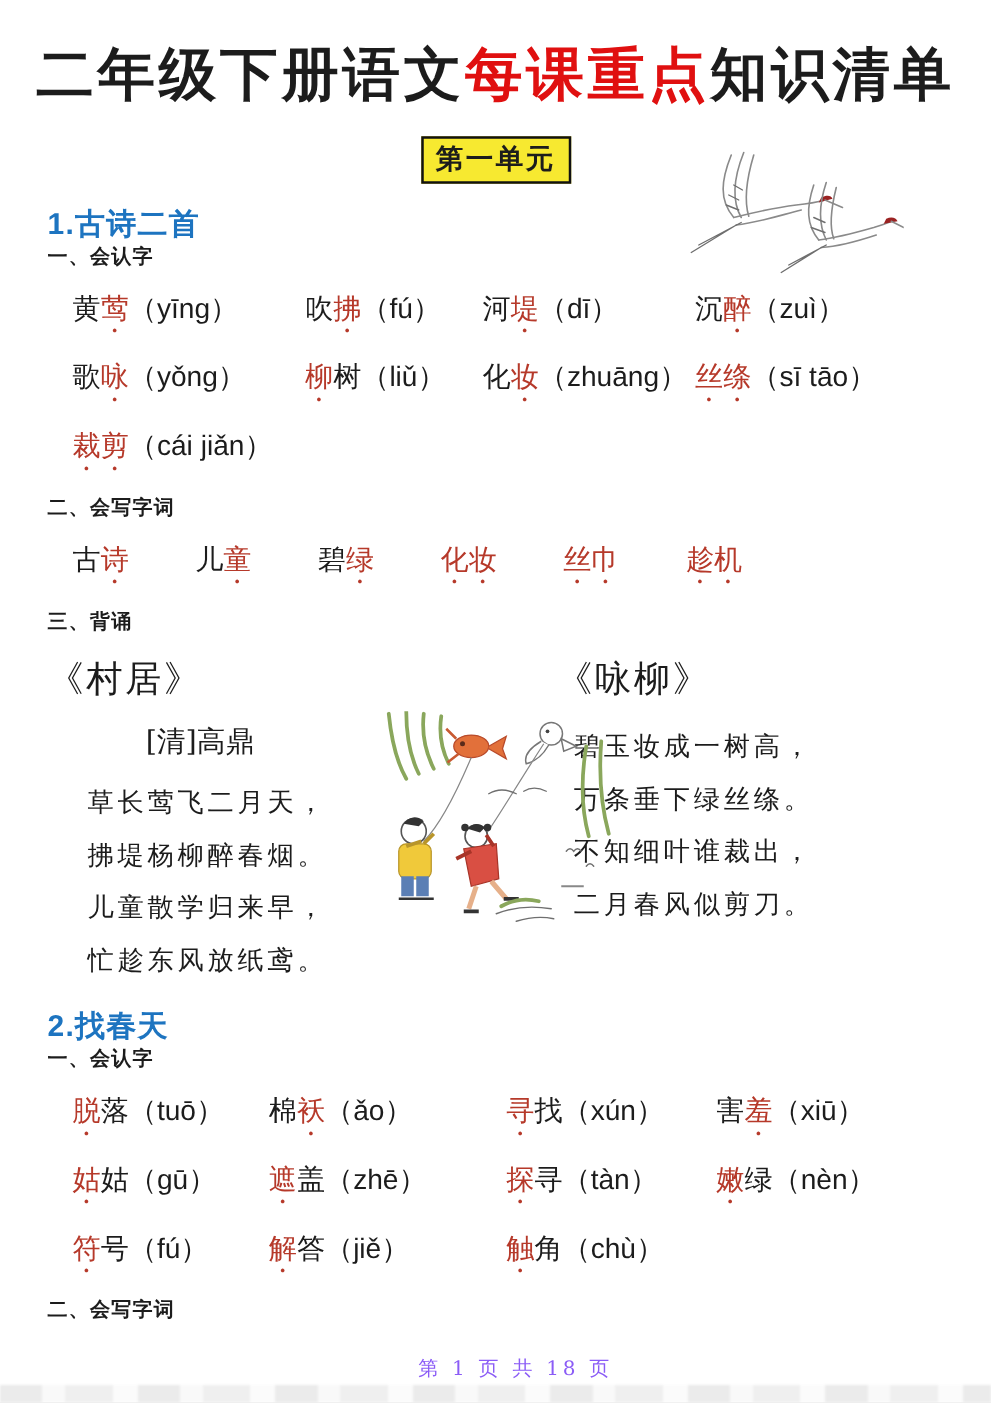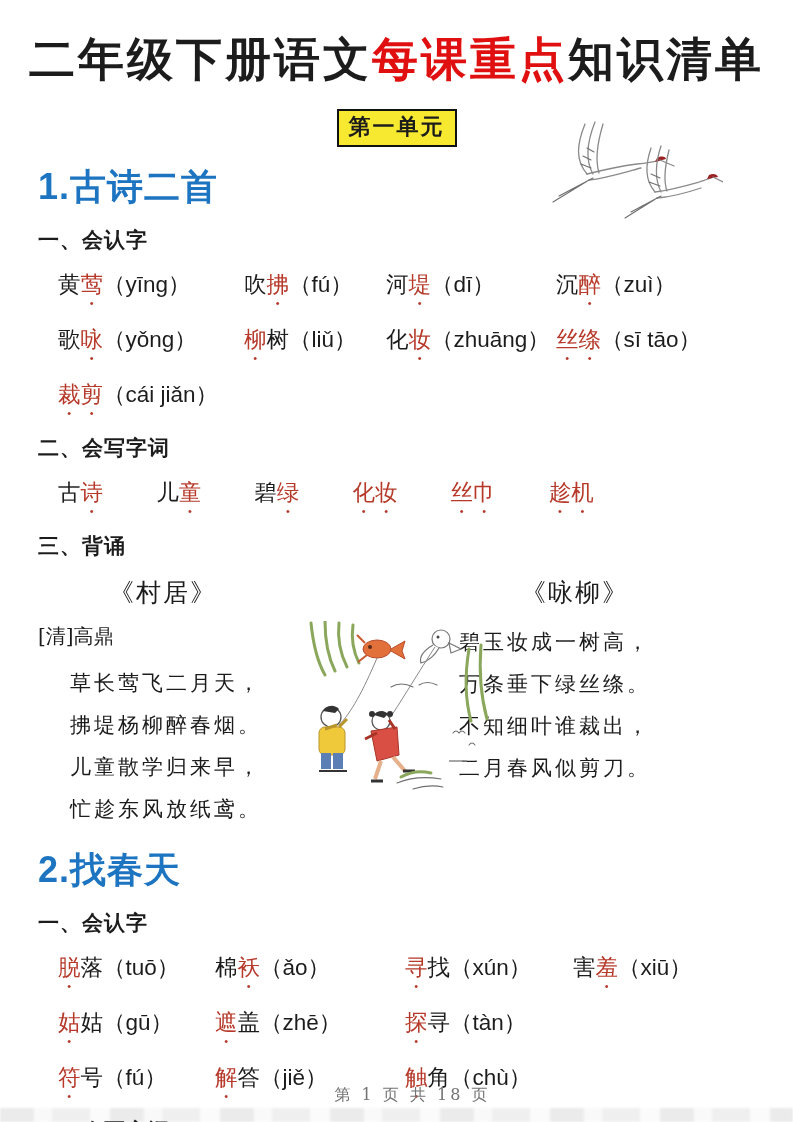--- a/index.html
+++ b/index.html
@@ -45,28 +45,27 @@
   .cranes{
     position:absolute;
     top:118px;right:70px;
     width:190px;height:120px;
   }
   
   .content{padding:0 48px 0 38px;}
   .lesson-heading{
     color:var(--blue);
     font-weight:bold;
-    font-size:36px;
+    font-size:24px;
     margin-top:16px;
     letter-spacing:1px;
   }
   .sub-heading{
     font-weight:bold;
-    font-size:21px;
-    margin-top:14px;
+    font-size:16px;
     letter-spacing:1px;
   }
   .rows{margin-left:20px;}
   .rows .wrow{display:grid;margin:15px 0;}
   .renzi-l1 .wrow{grid-template-columns:186px 142px 170px 1fr;}
   .renzi-l2 .wrow{grid-template-columns:157px 190px 168px 1fr;}
   .write .wrow{grid-template-columns:repeat(7,1fr);}
   .write .wrow:nth-child(2){grid-template-columns:repeat(6,1fr);}
   .word{font-size:22.5px;white-space:nowrap;}
   .em{
@@ -80,29 +79,28 @@
   .poem-wrap{
     position:relative;
     display:flex;
     justify-content:space-between;
     margin-top:16px;
     font-family:"DejaVu Serif","Liberation Serif",serif;
   }
   .poem{width:310px;}
   .poem.right{width:300px;}
   .poem-title{
-    text-align:center;
-    font-size:25px;
+    font-size:29px;
     letter-spacing:2px;
   }
   .poem.left .poem-title{padding-right:60px;}
   .poem.right .poem-title{padding-right:40px;}
   .poem-author{
-    text-align:left;
-    font-size:20px;
+    text-align:center;
+    font-size:23px;
     margin-top:14px;
   }
   .poem.left .poem-author{padding-right:66px;}
   .poem.right .poem-author{padding-right:20px;}
   .poem-lines{margin-top:12px;}
   .poem.left .poem-lines{padding-left:32px;}
   .poem.right .poem-lines{padding-left:14px;}
   .pline{
     font-size:21px;
     letter-spacing:3px;
@@ -114,21 +112,21 @@
     left:235px;top:45px;
     width:230px;height:185px;
   }
   
   .page-footer{
     position:absolute;
     left:0;right:0;bottom:16px;
     text-align:center;
     font-size:16px;
     letter-spacing:3px;
-    color:#737373;
+    color:#8b5cf6;
     font-family:"DejaVu Serif","Liberation Serif",serif;
     padding-left:32px;
   }
   .watermark-strip{
     position:absolute;
     left:0;right:0;bottom:0;
     height:14px;
     background:repeating-linear-gradient(90deg,
       rgba(60,60,60,0.10) 0 34px,
       rgba(60,60,60,0.03) 34px 52px,
@@ -297,20 +295,21 @@
         <div class="wrow">
           <span class="word"><span class="em">脱</span><span>落</span><span>（tuō）</span></span>
           <span class="word"><span>棉</span><span class="em">袄</span><span>（ǎo）</span></span>
           <span class="word"><span class="em">寻</span><span>找</span><span>（xún）</span></span>
           <span class="word"><span>害</span><span class="em">羞</span><span>（xiū）</span></span>
         </div>
         <div class="wrow">
           <span class="word"><span class="em">姑</span><span>姑</span><span>（gū）</span></span>
           <span class="word"><span class="em">遮</span><span>盖</span><span>（zhē）</span></span>
           <span class="word"><span class="em">探</span><span>寻</span><span>（tàn）</span></span>
+          <span class="word"><span class="em">嫩</span><span>绿</span><span>（nèn）</span></span>
         </div>
         <div class="wrow">
           <span class="word"><span class="em">符</span><span>号</span><span>（fú）</span></span>
           <span class="word"><span class="em">解</span><span>答</span><span>（jiě）</span></span>
           <span class="word"><span class="em">触</span><span>角</span><span>（chù）</span></span>
         </div>
       </div>
 
     <div class="sub-heading">二、会写字词</div>
 

